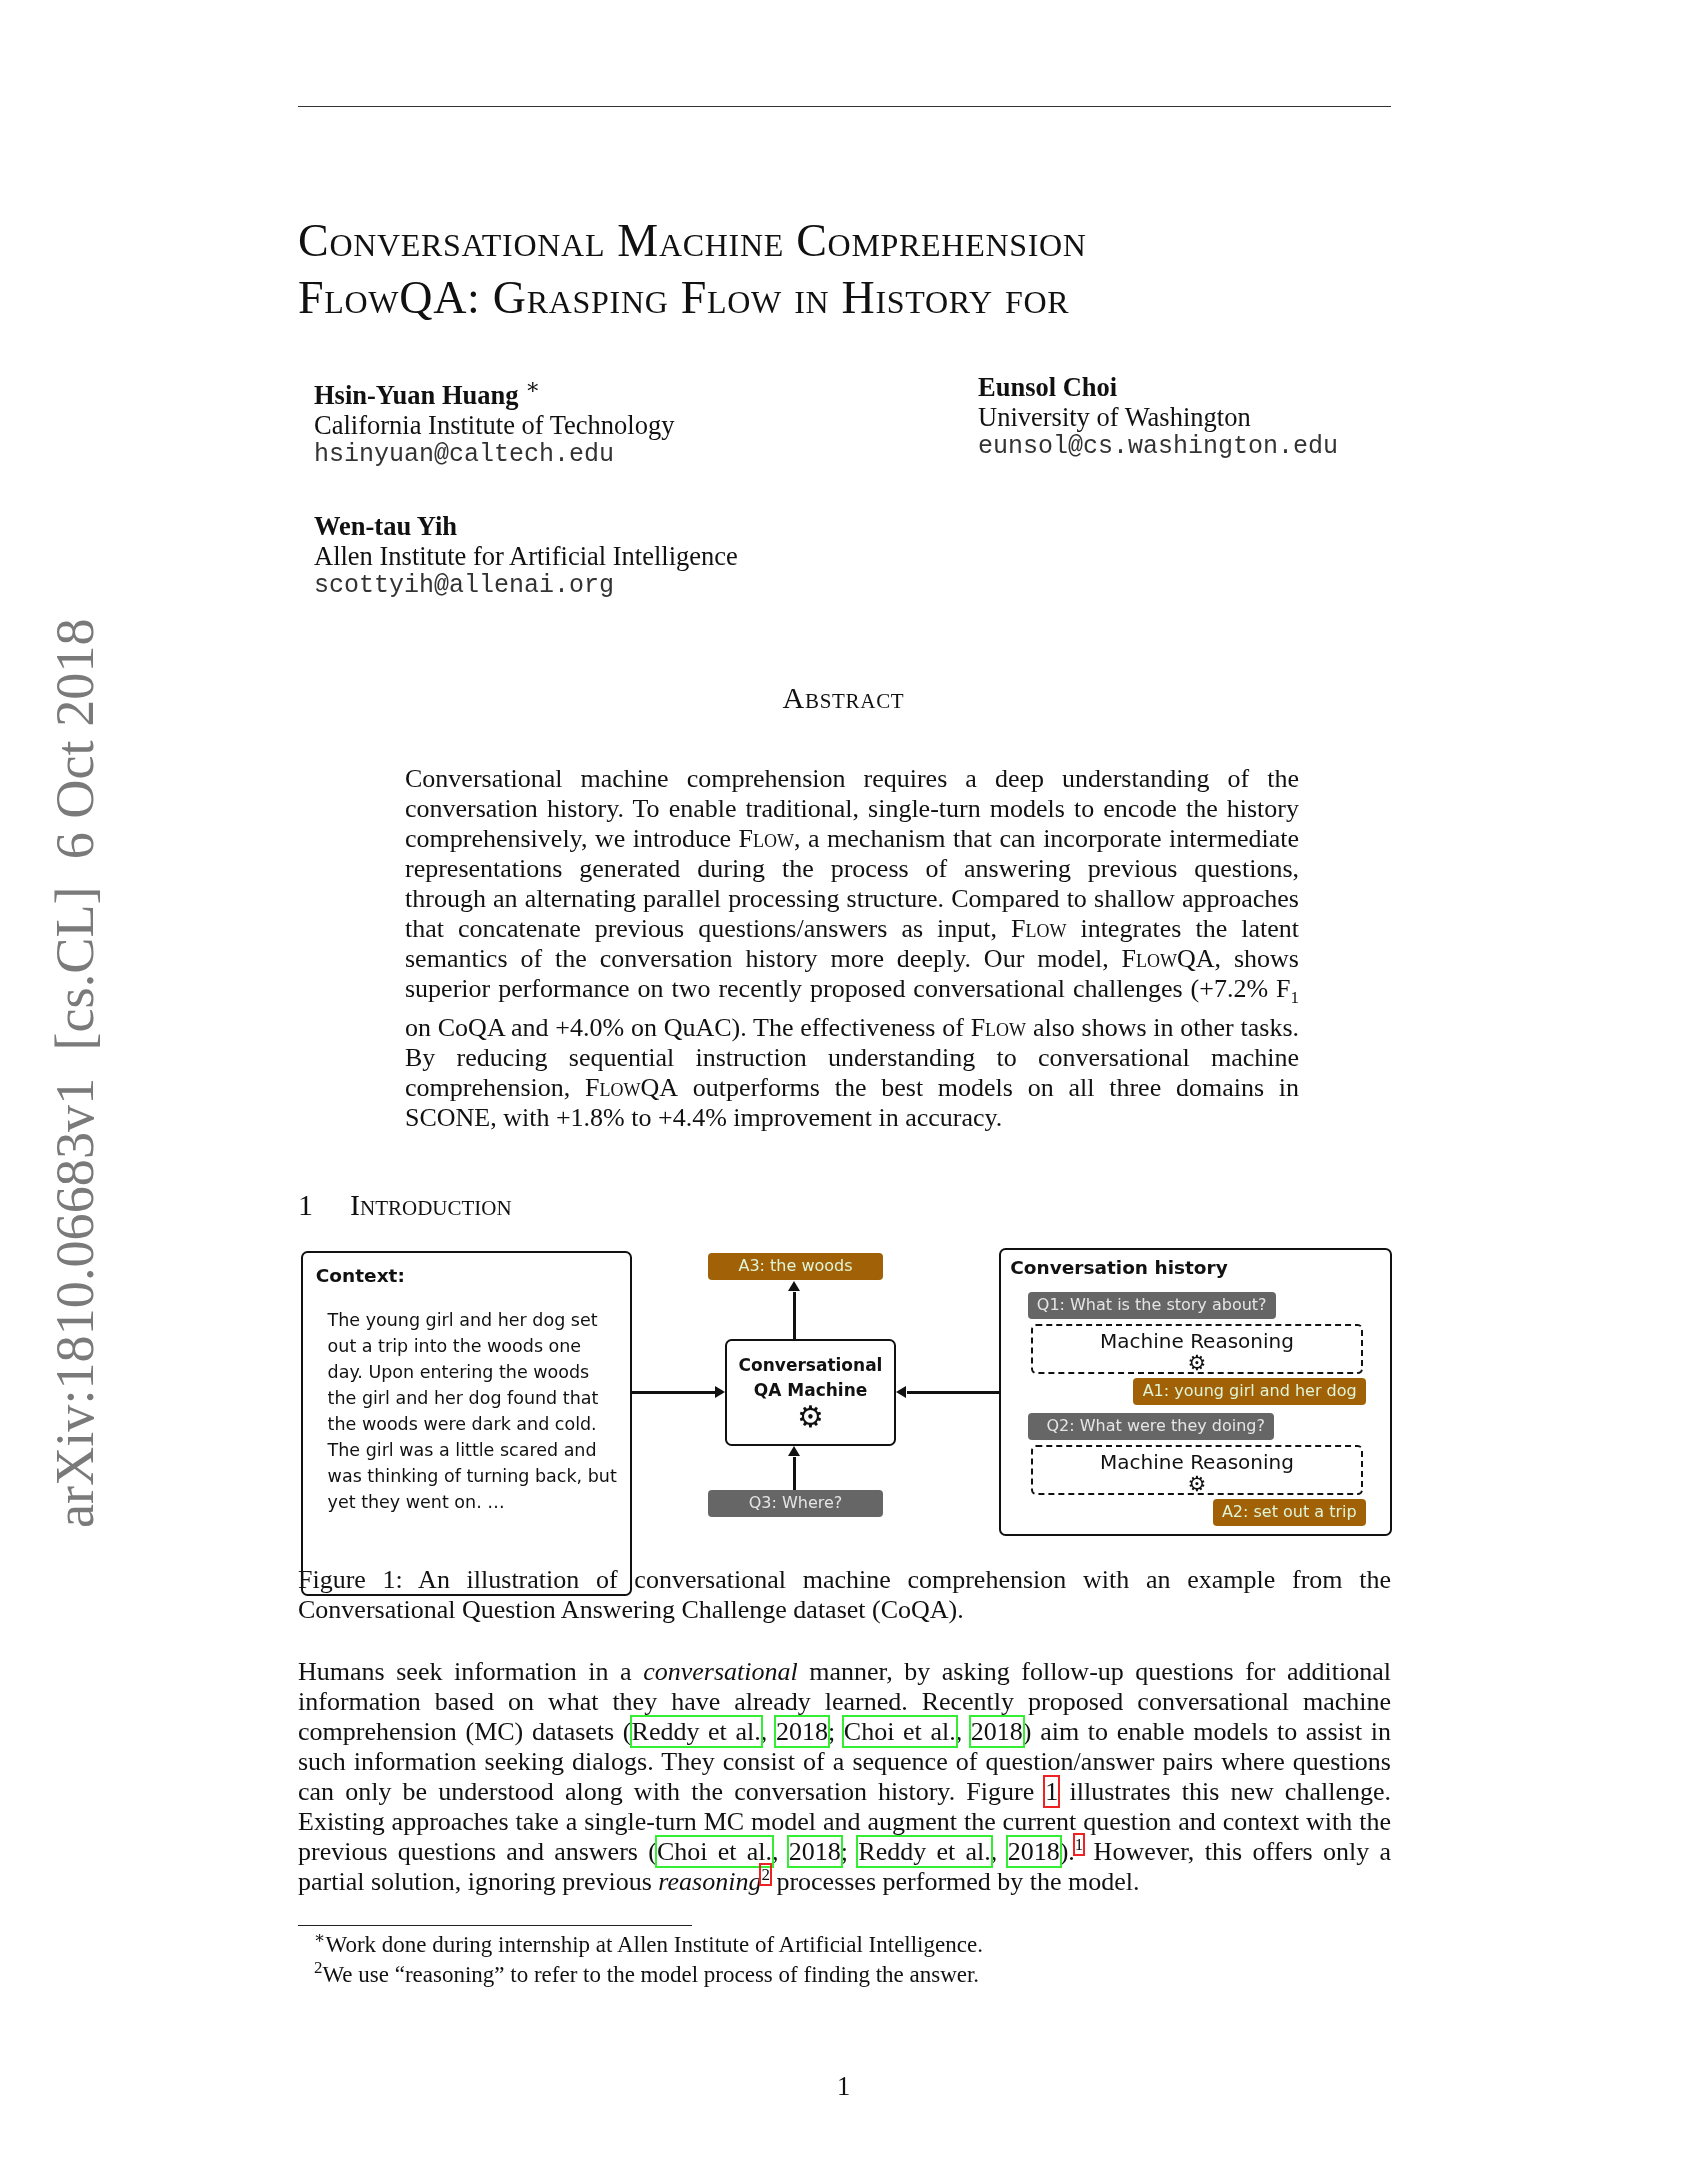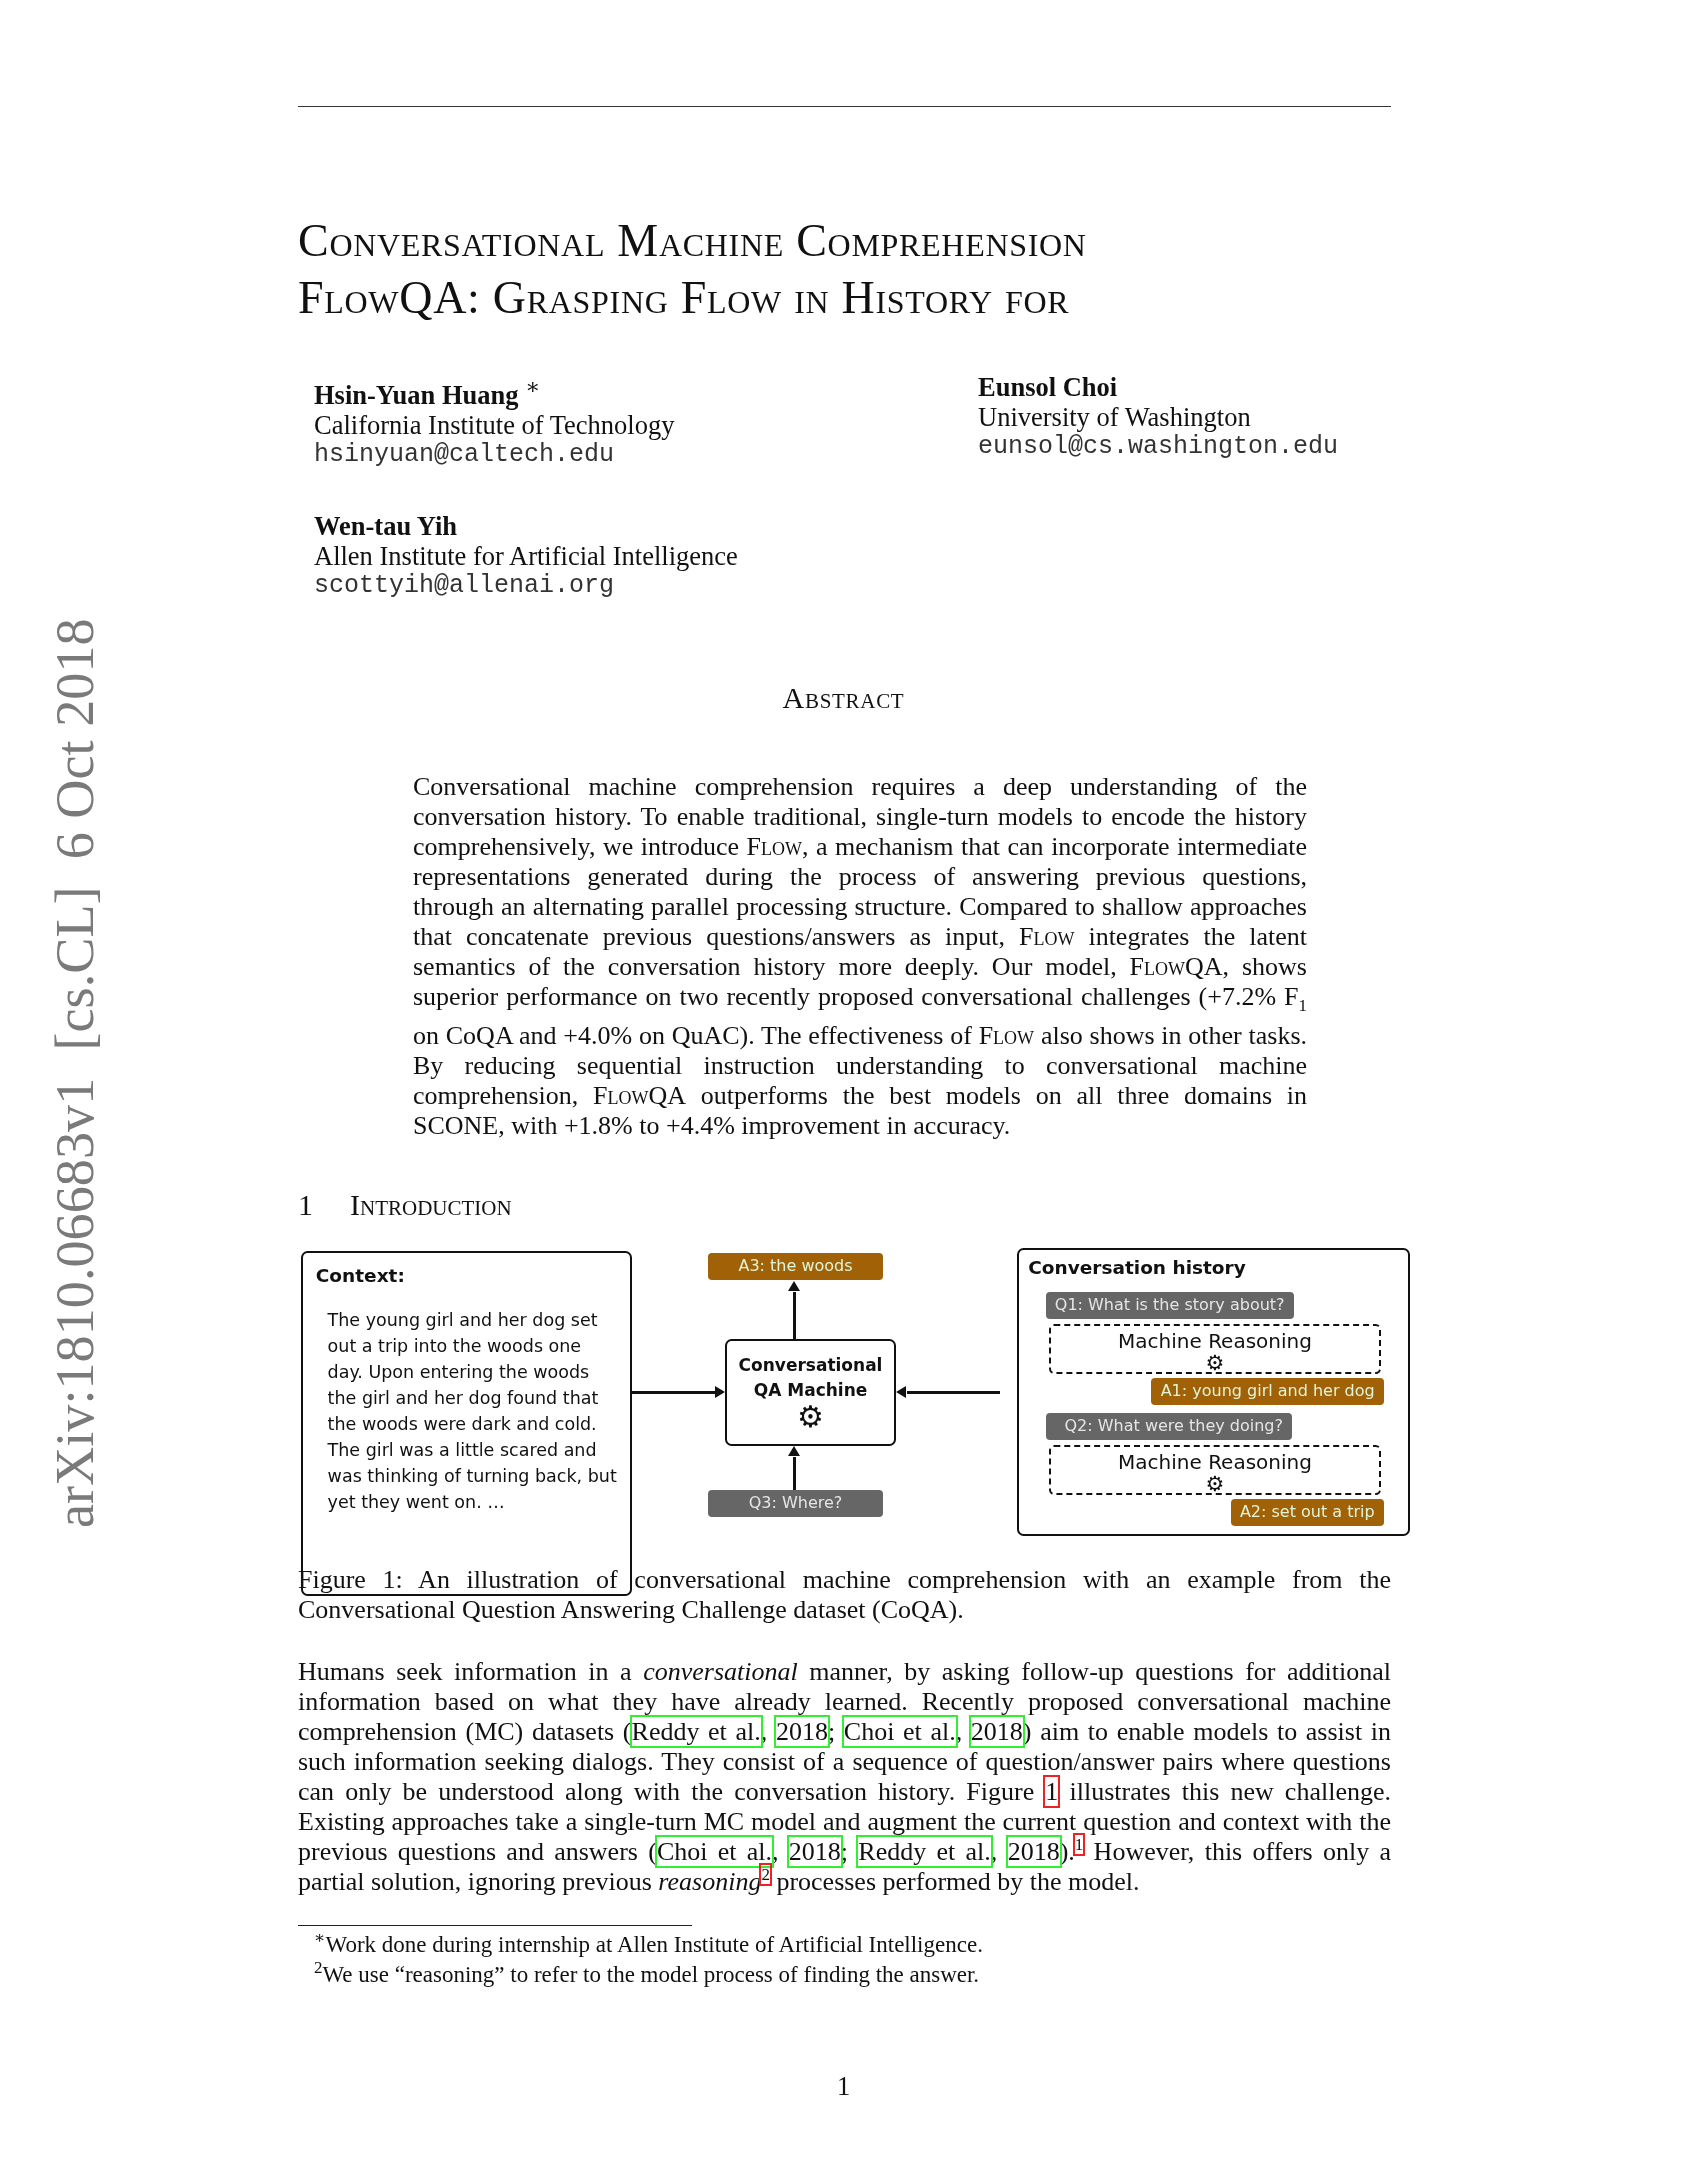--- a/index.html
+++ b/index.html
@@ -18,34 +18,34 @@
 
   .author { position: absolute; font-size: 26.5px; line-height: 30px; }
   .author .name { font-weight: bold; }
   .author .email { font-family: "Liberation Mono", "DejaVu Sans Mono", monospace; font-size: 25px; color: #333; }
   #author-1 { left: 314px; top: 372px; }
   #author-2 { left: 978px; top: 372px; }
   #author-3 { left: 314px; top: 511px; }
 
   #abstract-heading { position: absolute; left: 0; width: 1687px; top: 681px; text-align: center;
                       font-size: 30px; font-weight: normal; margin: 0; letter-spacing: 0.7px; }
-  #abstract-body { position: absolute; left: 397px; top: 756px; width: 894px; margin: 16px;
+  #abstract-body { position: absolute; left: 397px; top: 756px; width: 894px; margin: 8px;
                    font-size: 26px; line-height: 30px; text-align: justify; }
 
   #section-1 { position: absolute; left: 298px; top: 1188px; margin: 0; font-weight: normal; font-size: 30px; }
   #section-1 .num { display: inline-block; width: 52px; }
 
   
   #figure-1 { position: absolute; left: 298px; top: 1244px; width: 1093px; height: 298px;
               font-family: "DejaVu Sans", "Liberation Sans", sans-serif; }
   .box { position: absolute; border: 2.6px solid #111; border-radius: 6.6px; background: #fff; box-sizing: border-box; }
   #context-box { left: 2.6px; top: 6.6px; width: 331px; height: 345px; }
   #context-box .label { position: absolute; left: 13.2px; top: 12px; font-weight: bold; font-size: 18.5px; }
   #context-box .text { position: absolute; left: 25px; top: 54px; width: 291px; font-size: 17.5px; line-height: 26px; }
-  #history-box { left: 701px; top: 4px; width: 393px; height: 288px; margin-left: 18px; }
+  #history-box { left: 701px; top: 4px; width: 393px; height: 288px; }
   #history-box .label { position: absolute; left: 9.3px; top: 6.6px; font-size: 18.5px; font-weight: 600; }
   .pill { position: absolute; border-radius: 4px; color: #e5e5e5; font-size: 16px; line-height: 26.5px; height: 26.5px;
           padding: 0 9.3px; white-space: nowrap; box-sizing: border-box; }
   .pill.q { background: #666666; }
   .pill.a { background: #a16207; color: #dff5d8; }
   .dash { position: absolute; border: 2px dashed #111; border-radius: 5.3px; box-sizing: border-box; text-align: center; }
   .dash .t { font-size: 20px; margin-top: 2.6px; display: block; }
   .gear { display: block; font-size: 21px; line-height: 21px; margin-top: 0; }
   #machine-box { left: 427px; top: 95px; width: 171px; height: 107px; text-align: center; }
   #machine-box .t { display: block; font-size: 17px; line-height: 24.5px; margin-top: 12px; font-weight: 600; }

